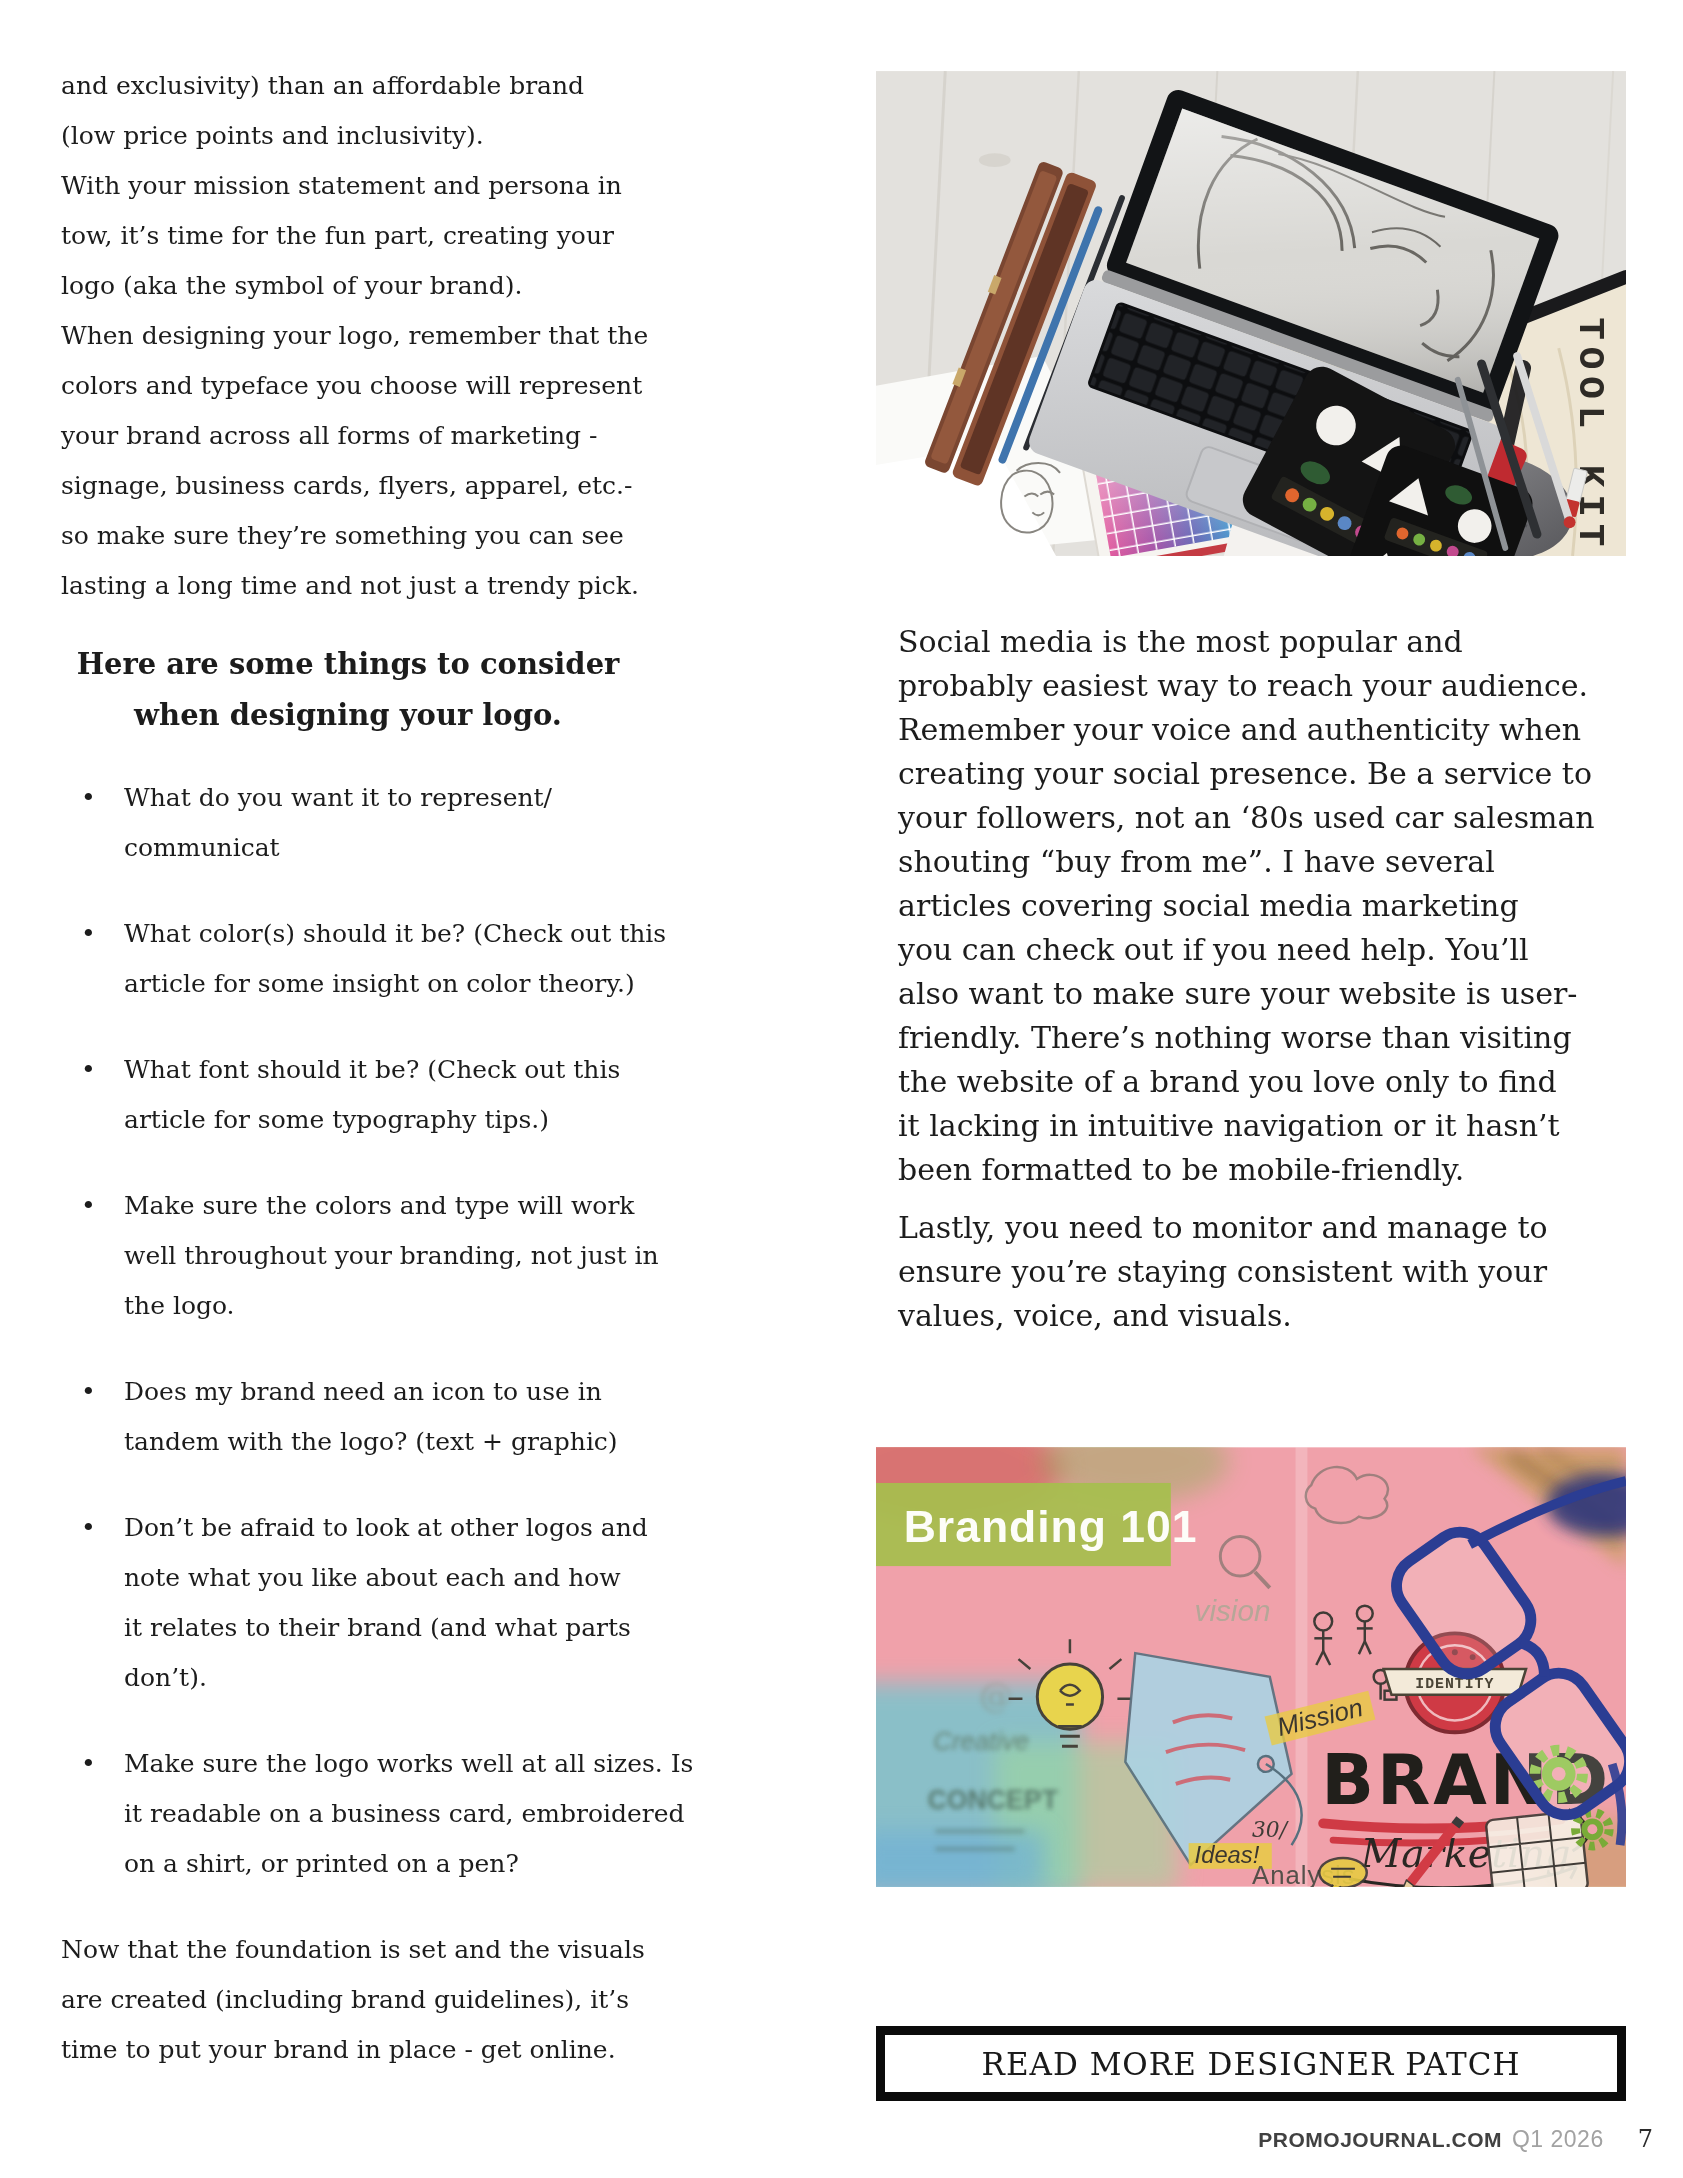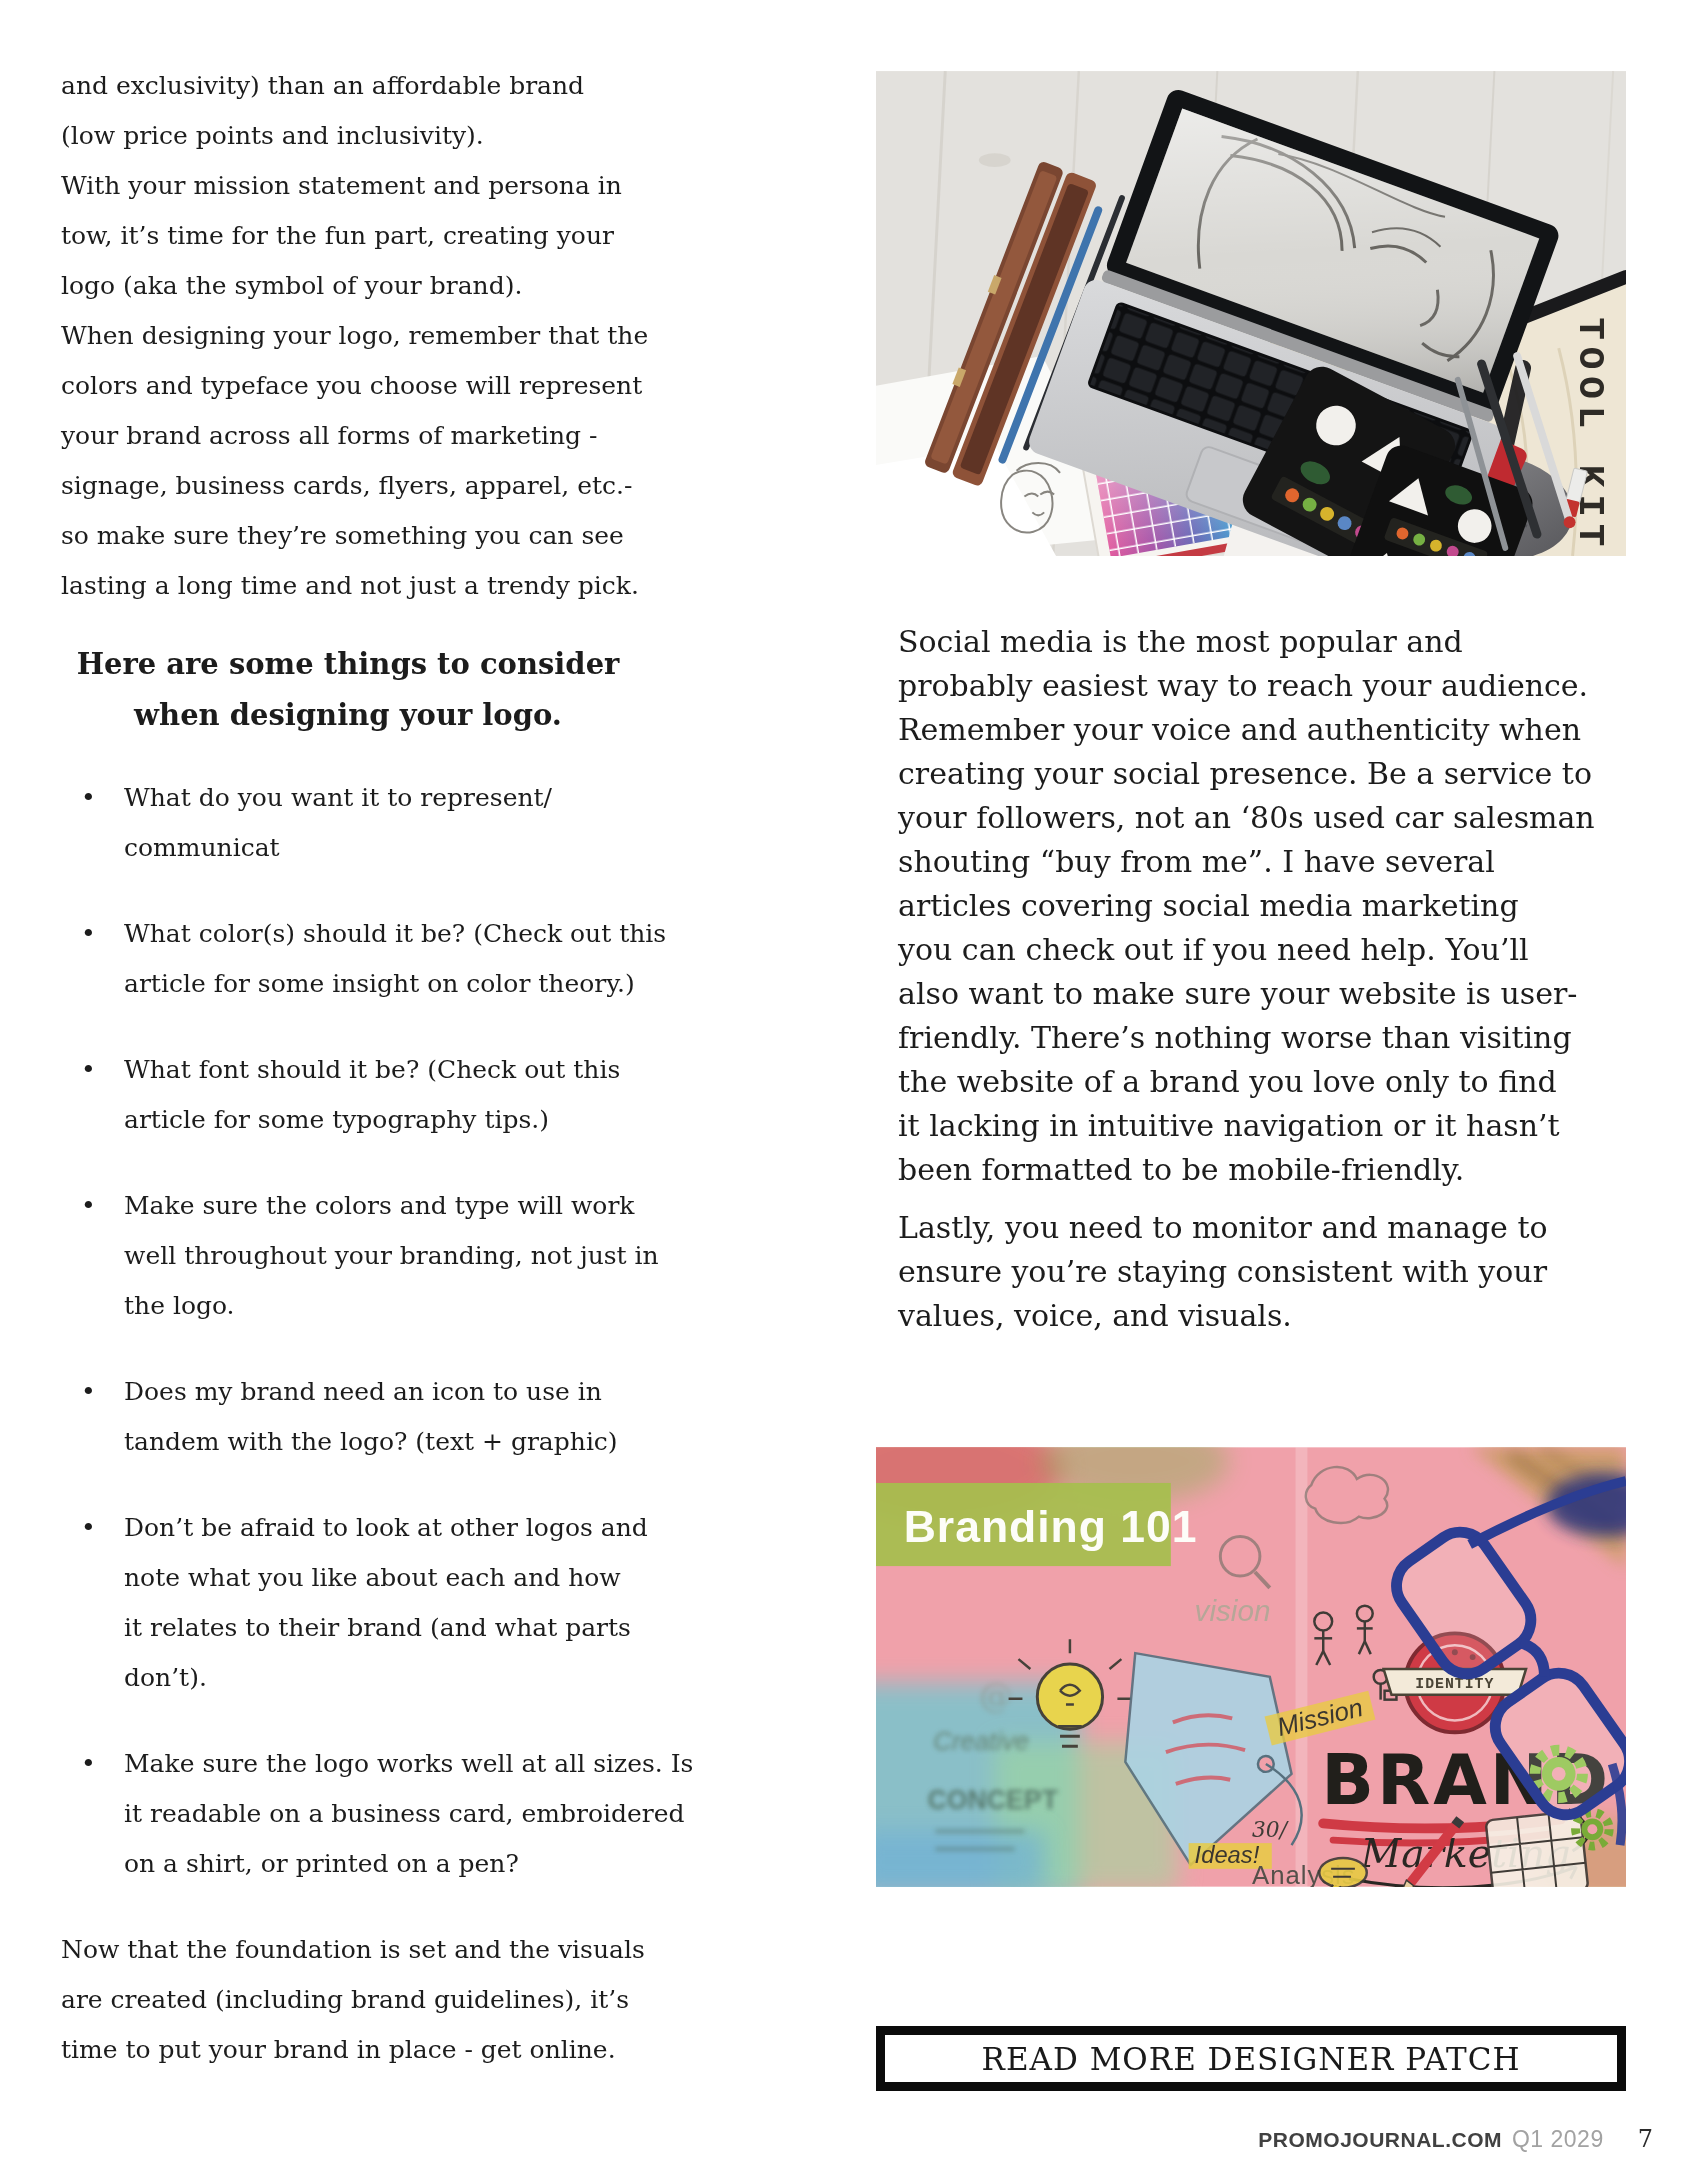--- a/index.html
+++ b/index.html
@@ -24,21 +24,21 @@
   .photo-fig,.branding-fig{position:absolute;left:876px;width:750px;margin:0;overflow:hidden;}
   .photo-fig{top:71px;height:485px;}
   .branding-fig{top:1447px;height:440px;}
   .photo-fig svg,.branding-fig svg{display:block;}
 
   .col-right{position:absolute;left:884px;top:606px;width:744px;
              font-size:30px;line-height:44px;white-space:nowrap;}
   .col-right p{margin:14px;}
   .rp1{margin-bottom:42px;}
 
-  .read-more{position:absolute;left:876px;top:2026px;width:750px;height:65px;
+  .read-more{position:absolute;left:876px;top:2026px;width:750px;height:75px;
              box-sizing:border-box;border:9px solid #0b0b0b;background:#ffffff;
              display:flex;align-items:center;justify-content:center;
              font-family:"DejaVu Serif",serif;font-size:31px;letter-spacing:1px;
              color:#1a1a1a;text-decoration:none;cursor:pointer;}
 
   .footer{position:absolute;top:2125px;left:61px;right:30px;
           display:flex;justify-content:flex-end;align-items:baseline;}
   .footer .site{font-family:"Liberation Sans",sans-serif;font-weight:bold;
                 font-size:21px;color:#414141;letter-spacing:0.5px;}
   .footer .issue{font-family:"Liberation Sans",sans-serif;font-weight:normal;
@@ -413,18 +413,18 @@
         <rect x="0" y="36" width="298" height="84" fill="#a6be4d" opacity="0.93"></rect>
         <text x="28" y="96" font-family="Liberation Sans, sans-serif" font-weight="bold" font-size="45" fill="#fdfdf8" letter-spacing="1">Branding 101</text>
       </g>
     </svg>
   </figure>
 
   <a class="read-more" href="#">READ MORE DESIGNER PATCH</a>
 
   <div class="footer">
     <span class="site">PROMOJOURNAL.COM</span>
-    <span class="issue">Q1 2029</span>
+    <span class="issue">Q1 2026</span>
     <span class="pagenum">7</span>
   </div>
 
 </div>
 
 
 </body></html>

